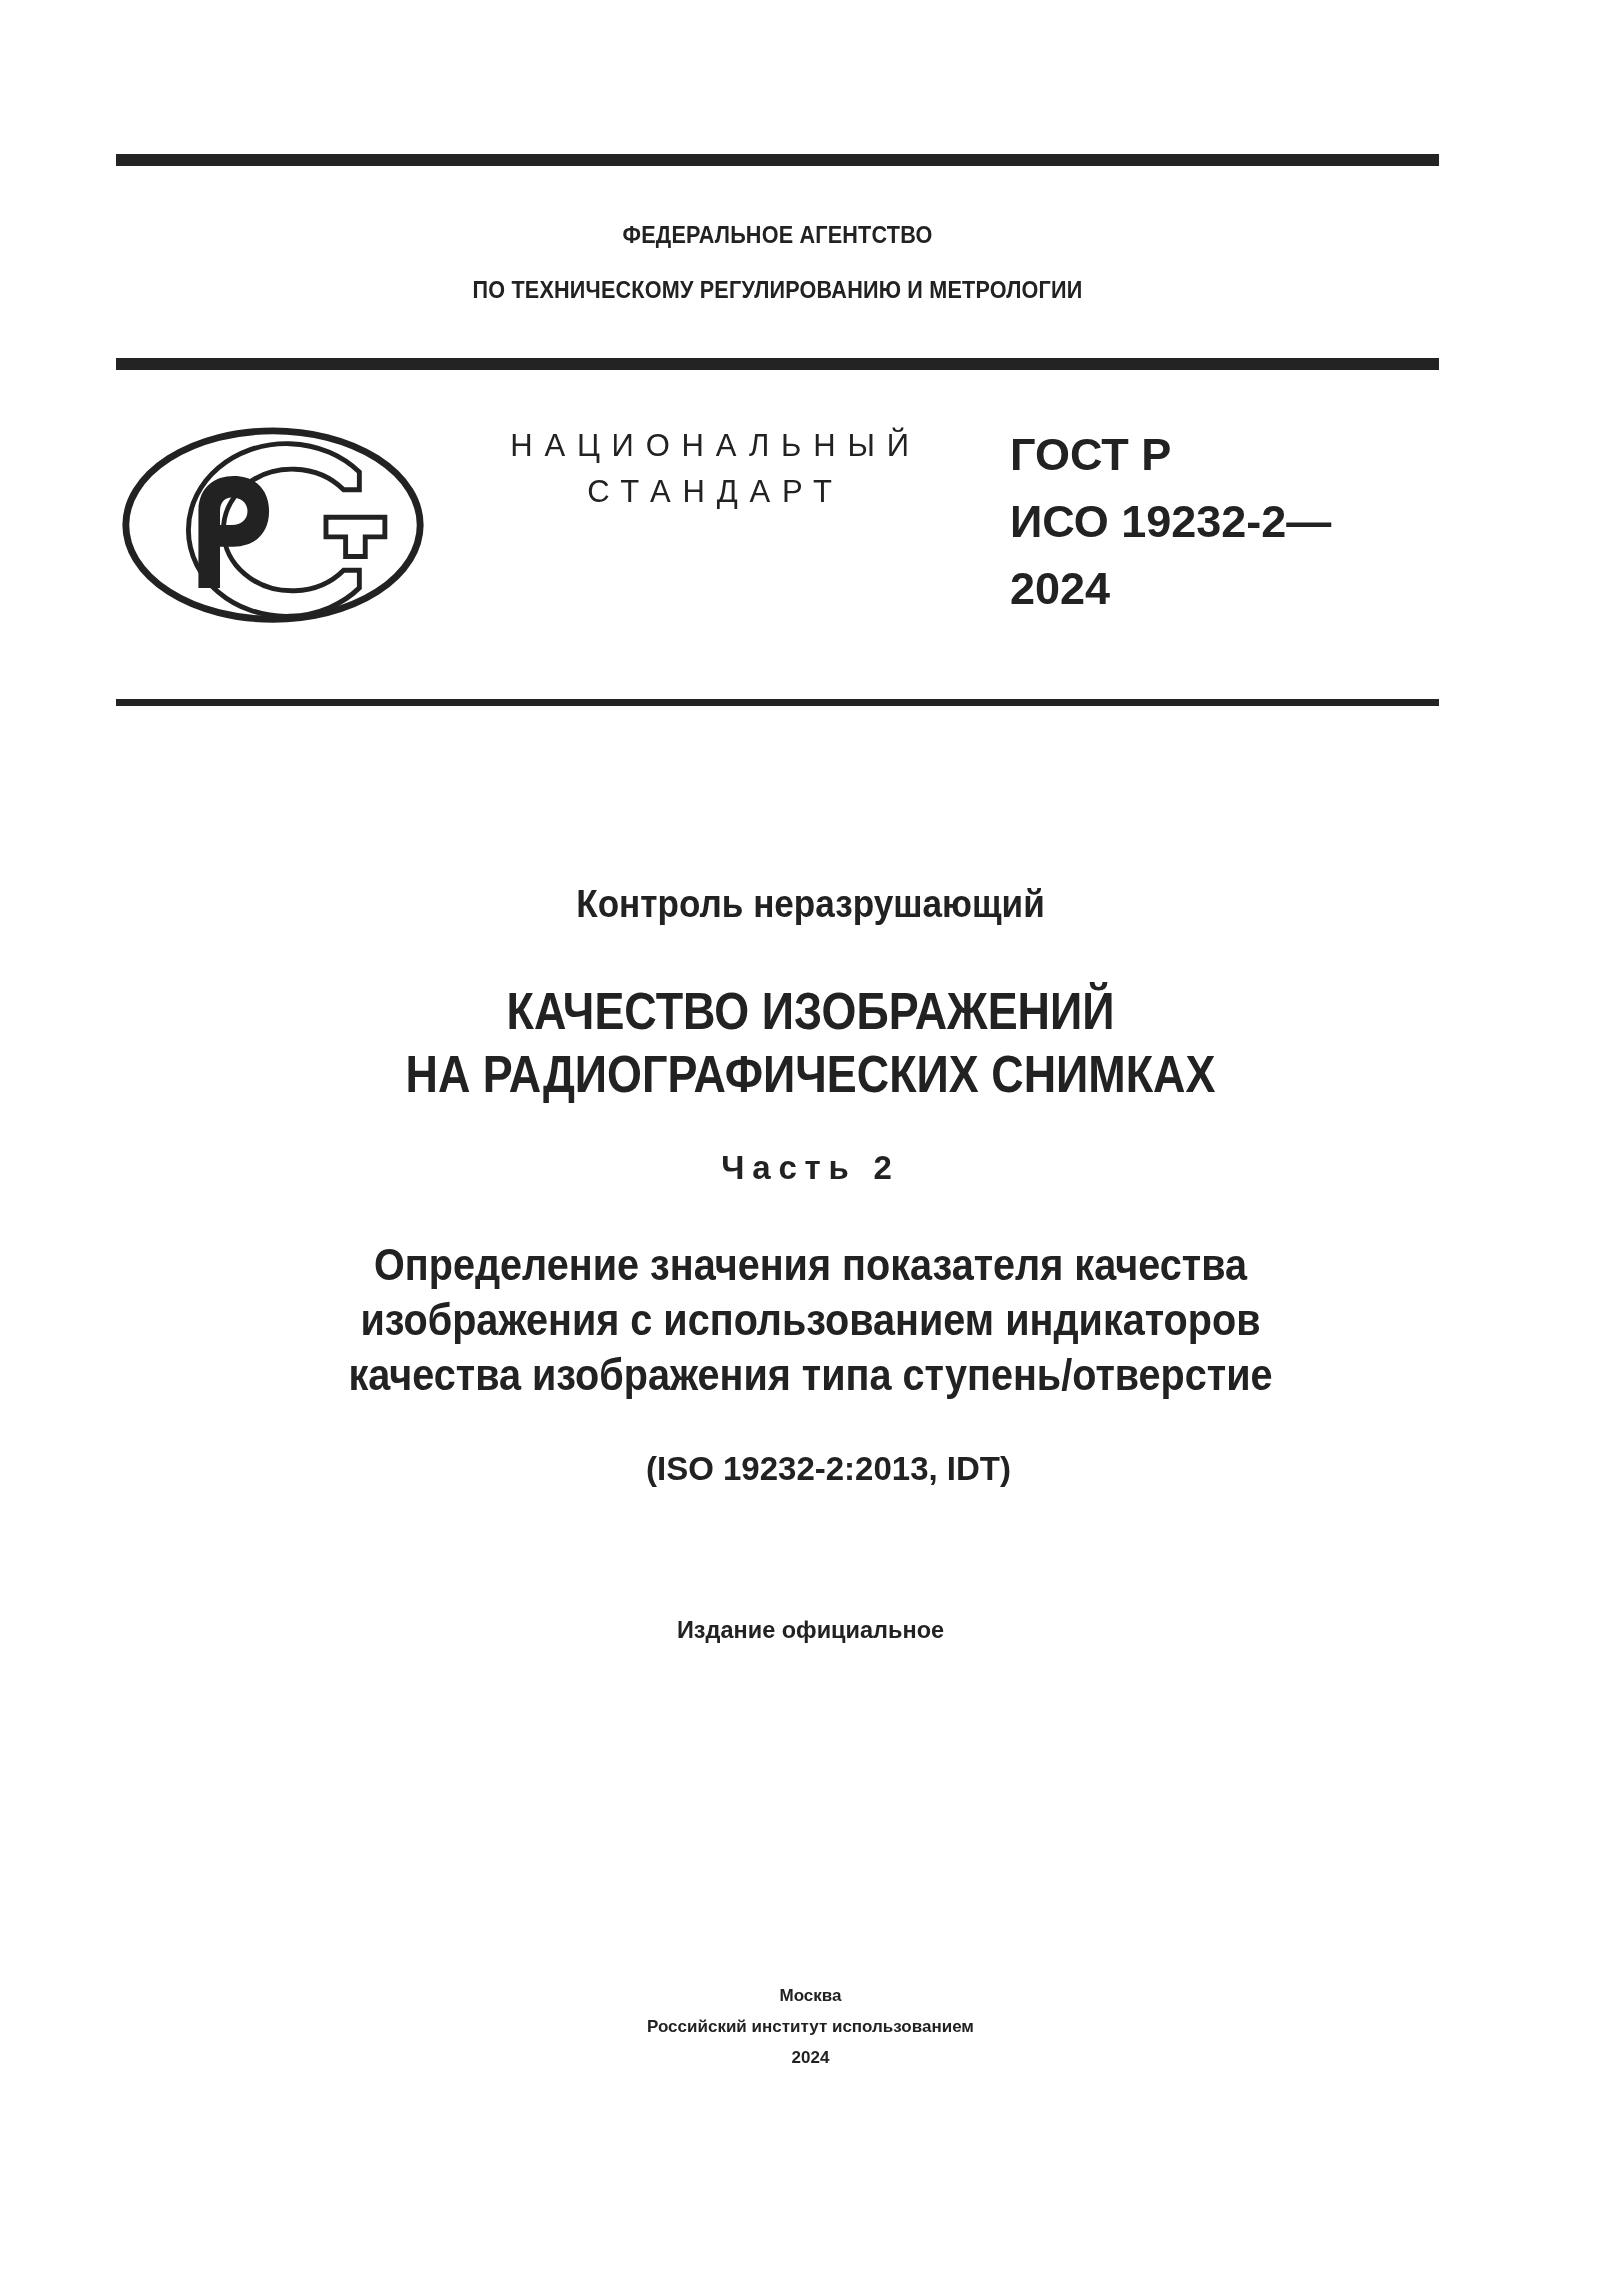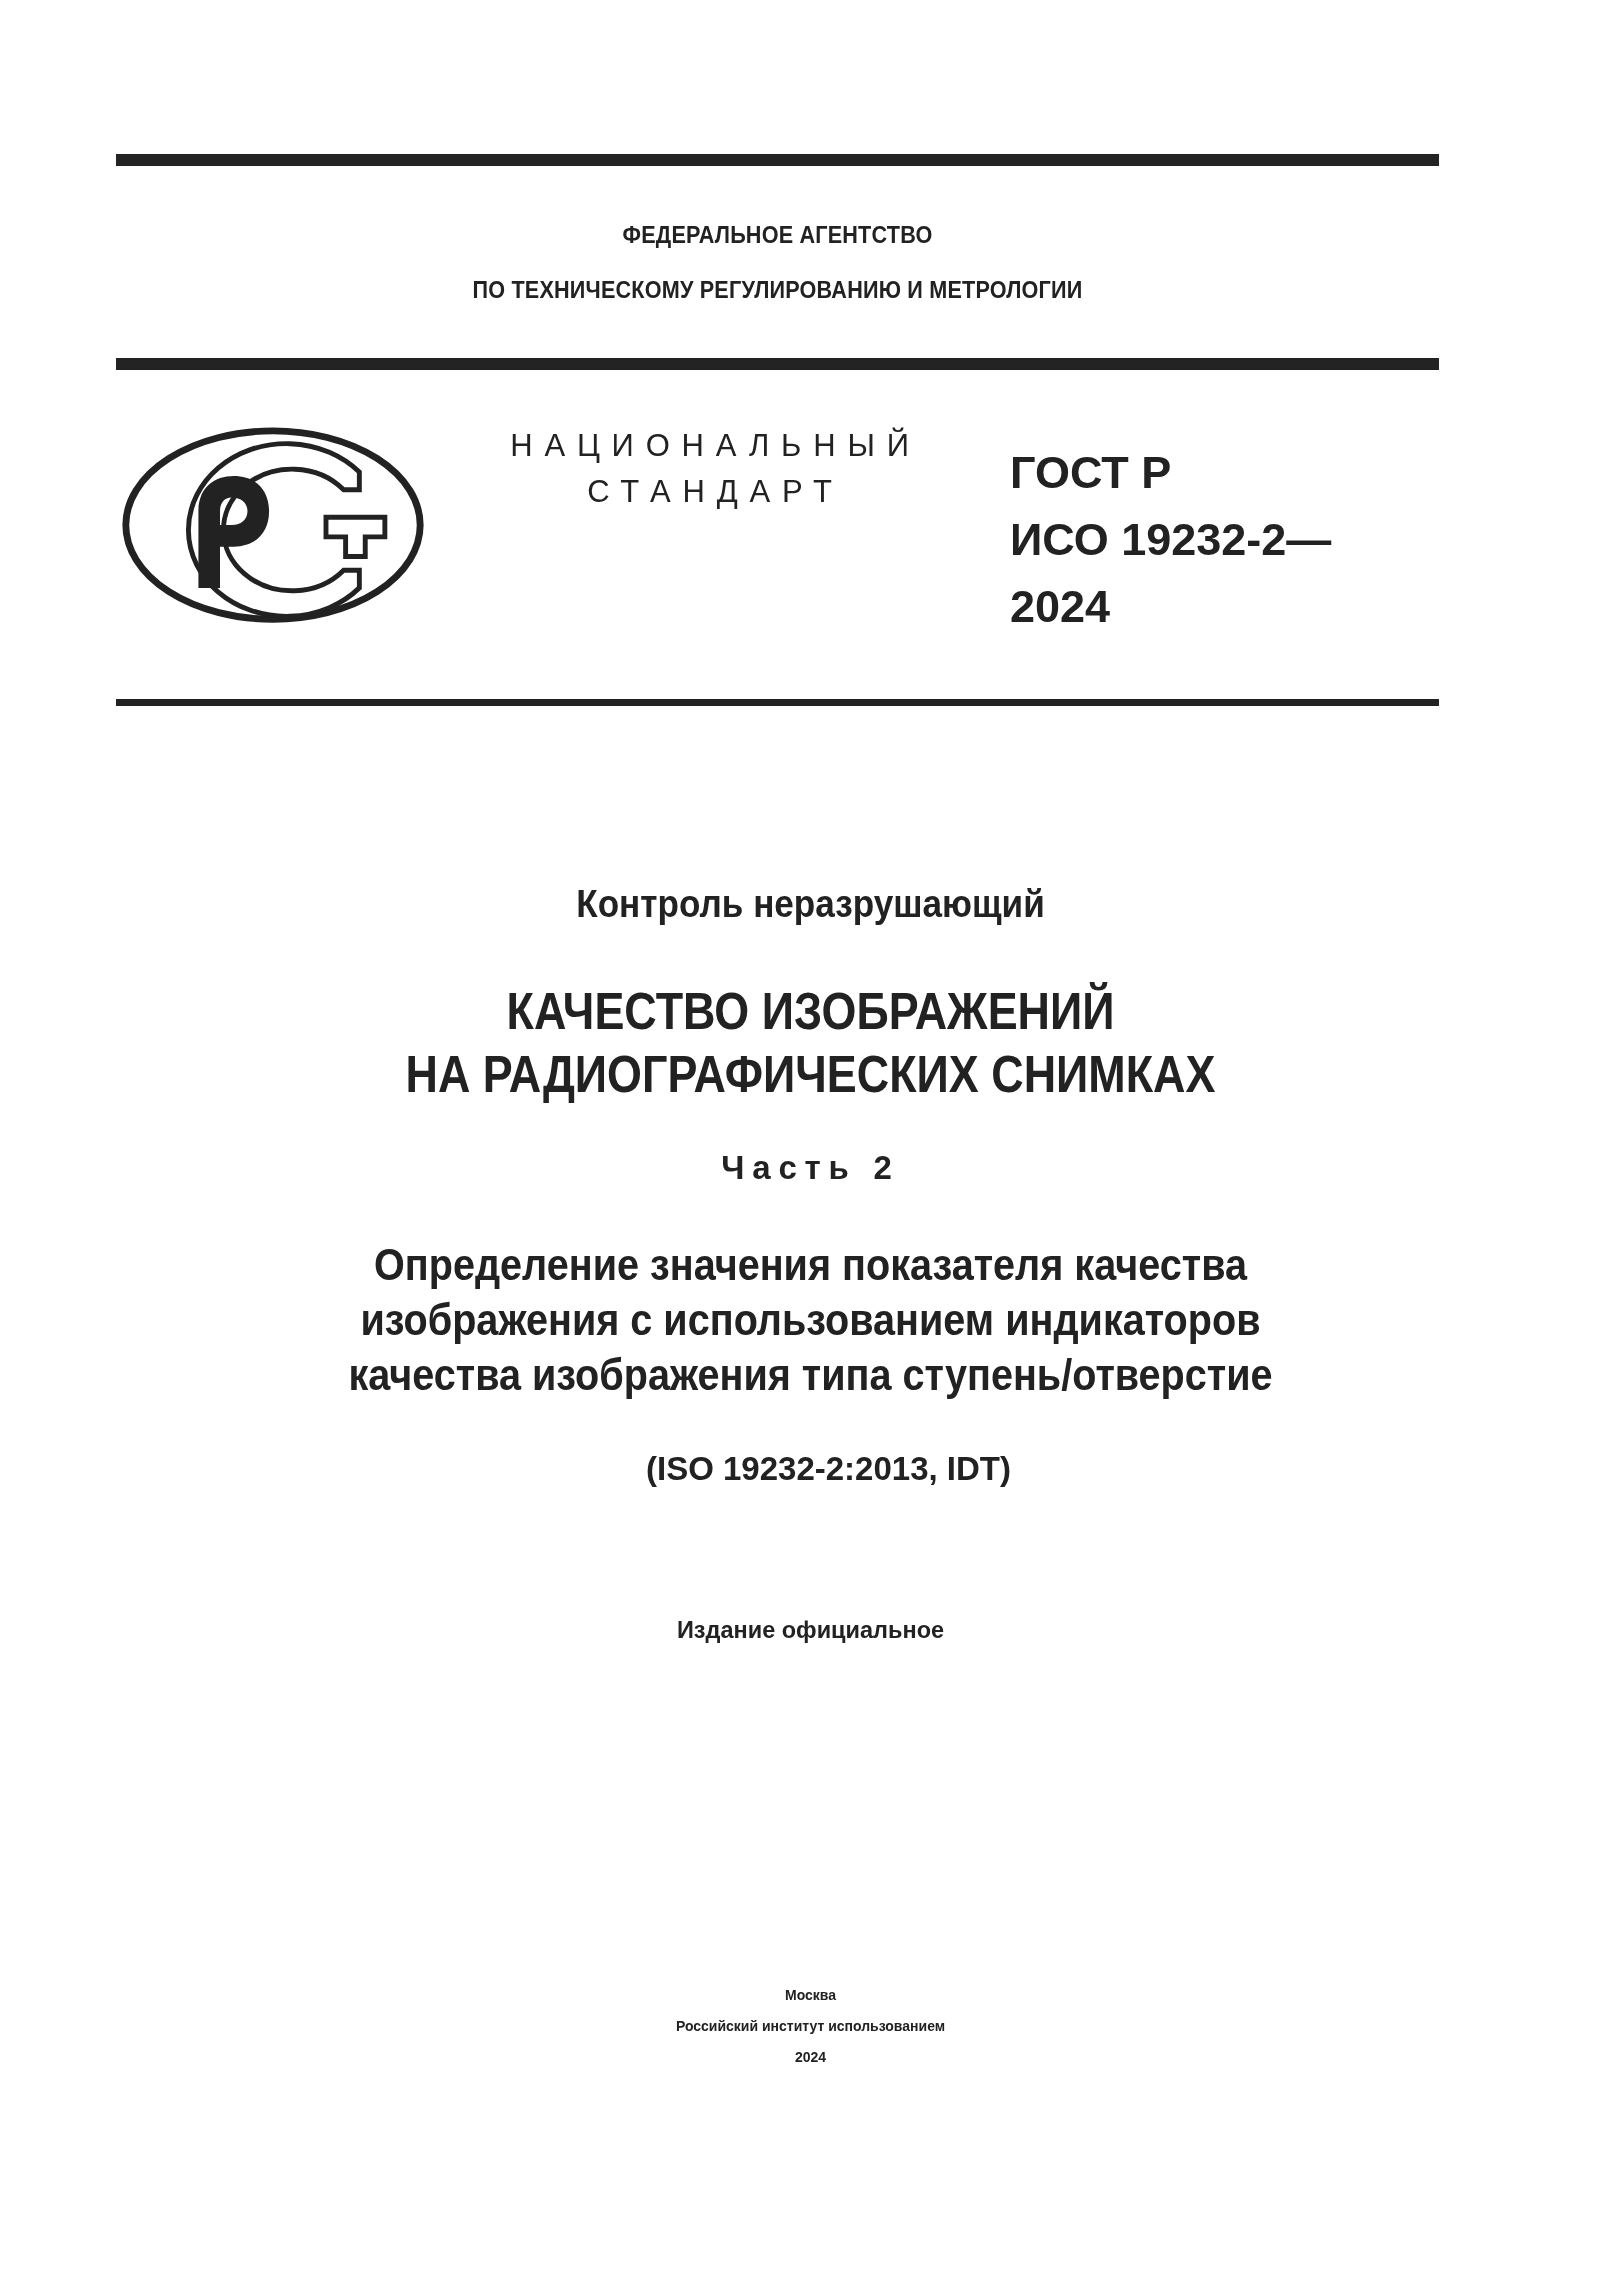--- a/index.html
+++ b/index.html
@@ -59,21 +59,20 @@
   }
   .national div { white-space: nowrap; }
 
   .gost {
     position: absolute;
     left: 1010px;
     top: 421px;
     font-weight: bold;
     font-size: 45px;
     line-height: 67px;
-    margin-top: 18px;
   }
   .gost div { white-space: nowrap; }
 
   .center-block {
     position: absolute;
     left: 0;
     width: 1621px;
     text-align: center;
     font-weight: bold;
   }
@@ -103,21 +102,21 @@
     top: 1450px;
     font-size: 33px;
     margin-left: 18px;
   }
   .edition {
     top: 1617px;
     font-size: 23.5px;
   }
   .imprint {
     top: 1980px;
-    font-size: 14px;
+    font-size: 17px;
     line-height: 31px;
   }
 </style>
 </head>
 <body>
 
 <div class="rule rule-top"></div>
 
 <div class="agency agency-1">ФЕДЕРАЛЬНОЕ АГЕНТСТВО</div>
 <div class="agency agency-2">ПО ТЕХНИЧЕСКОМУ РЕГУЛИРОВАНИЮ И МЕТРОЛОГИИ</div>

